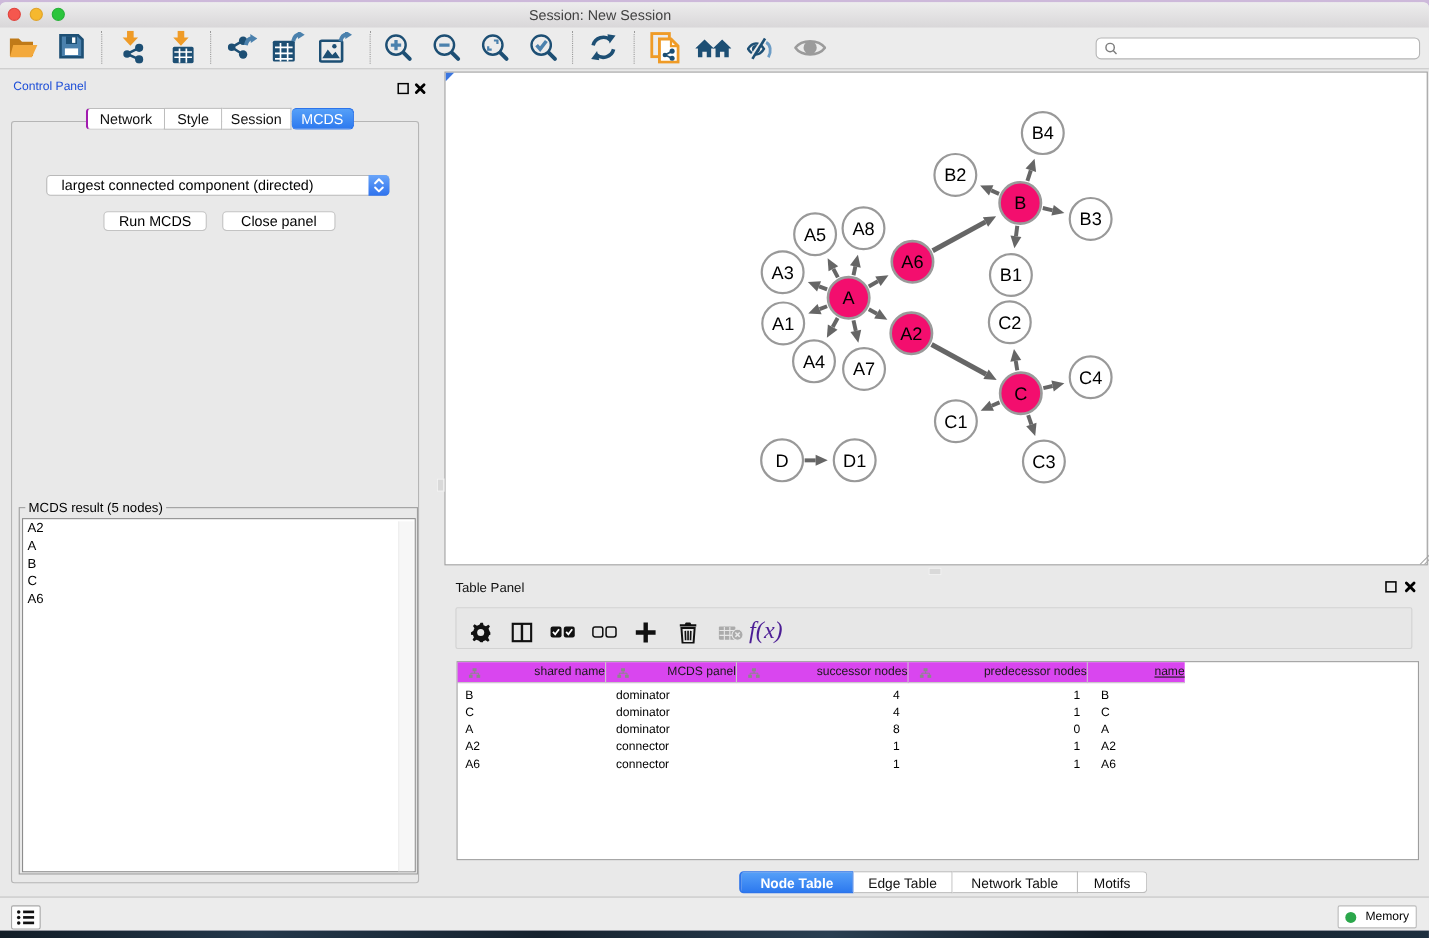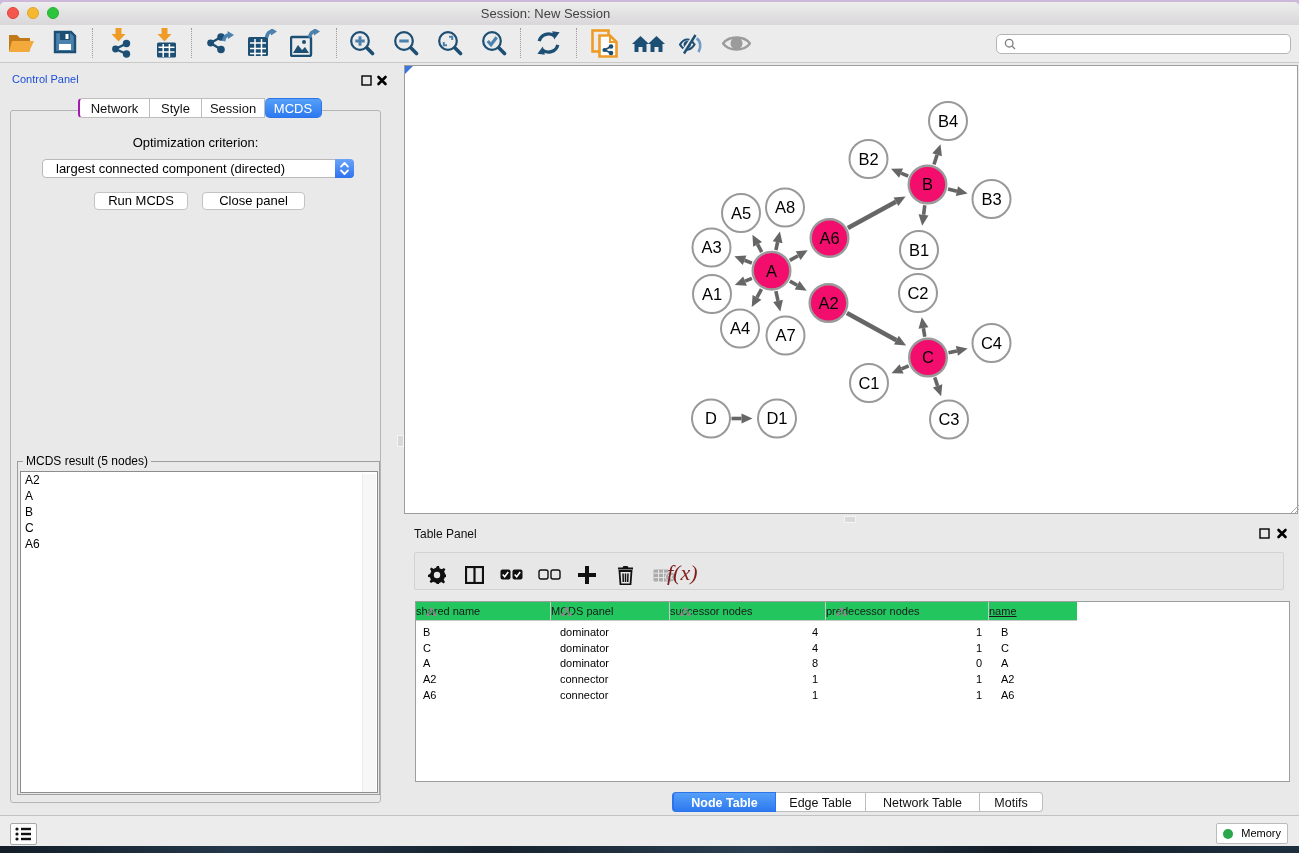--- a/index.html
+++ b/index.html
@@ -55,22 +55,22 @@
 #net-tb .t1{left:8px;top:5.5px;background:#f9645c;border:0.5px solid #e4534e;}
 #net-tb .t2{left:28px;top:5.5px;background:#fdbc40;border:0.5px solid #e8a931;}
 #net-tb .t3{left:48px;top:5.5px;background:#34c748;border:0.5px solid #2cb441;}
 #net-title{position:absolute;left:0;top:3px;width:892px;text-align:center;font-size:13px;color:#2a2a2a;}
 
 #tp-title{position:absolute;left:414px;top:464px;font-size:12px;color:#111;}
 #tp-toolbar{position:absolute;left:414px;top:489px;width:870px;height:38px;
  background:#e7e7e7;border:1px solid #d2d2d2;border-radius:2px;}
 #tp-table{position:absolute;left:415px;top:538px;width:875px;height:181px;background:#fff;
  border:1px solid #9e9e9e;}
-.th{position:absolute;top:0;height:19px;background:#22c55e;border-right:1px solid #c9c9c9;
- border-bottom:1px solid #c9c9c9;font-size:11px;color:#1a1a1a;text-align:left;line-height:19px;}
+.th{position:absolute;top:0;height:19px;background:#d946ef;border-right:1px solid #c9c9c9;
+ border-bottom:1px solid #c9c9c9;font-size:11px;color:#1a1a1a;text-align:right;line-height:19px;}
 .td{position:absolute;height:16px;font-size:11px;color:#000;line-height:16px;}
 .num{text-align:right;}
 #bt-tabs{position:absolute;left:672px;top:729px;display:flex;height:20px;}
 
 #status{position:absolute;left:0;top:813px;width:1299px;height:31px;background:#ececec;
  border-top:1px solid #c2c2c2;}
 #bottom-strip{position:absolute;left:0;top:844px;width:1299px;height:7px;
  background:linear-gradient(90deg,#121d27,#24384b 18%,#16222e 38%,#2a3f52 58%,#121c26 78%,#1d2f3f);}
 #mem{position:absolute;right:11px;top:7px;width:72px;height:21px;background:#fff;
  border:1px solid #bbb;border-radius:2px;font-size:11px;color:#000;line-height:19px;text-align:right;
@@ -214,21 +214,20 @@
   <rect x="1" y="1" width="9" height="9" fill="none" stroke="#000" stroke-width="1.4"></rect>
   <path d="M17.5 2 L24.5 9 M24.5 2 L17.5 9" stroke="#000" stroke-width="2.6" stroke-linecap="round"></path>
  </svg>
  <div class="tabs" style="left:78px;top:35px;">
   <div class="tab first" style="width:72px">Network</div>
   <div class="tab" style="width:52px">Style</div>
   <div class="tab" style="width:63px">Session</div>
   <div class="tab last sel" style="width:57px">MCDS</div>
  </div>
  <div id="cp-box"></div>
- <div id="opt-label">Optimization criterion:</div>
  <div id="combo">largest connected component (directed)
   <div class="step"><svg width="19" height="19" viewBox="0 0 19 19">
    <path d="M6 7.6 L9.5 4 L13 7.6" fill="none" stroke="#fff" stroke-width="1.8" stroke-linecap="round" stroke-linejoin="round"></path>
    <path d="M6 11.4 L9.5 15 L13 11.4" fill="none" stroke="#fff" stroke-width="1.8" stroke-linecap="round" stroke-linejoin="round"></path>
           </svg>
   </div>
  </div>
  <div class="btn" style="left:94px;top:129px;width:94px;">Run MCDS</div>
  <div class="btn" style="left:202px;top:129px;width:103px;">Close panel</div>
  <div id="fieldset">
@@ -373,21 +372,21 @@
           <rect x="0.5" y="0.5" width="15" height="12" rx="1" fill="#ababab"></rect>
           <g stroke="#e7e7e7" stroke-width="1">
             <line x1="5.5" y1="1" x2="5.5" y2="13"></line>
             <line x1="10.5" y1="1" x2="10.5" y2="13"></line>
             <line x1="1" y1="4.2" x2="15" y2="4.2"></line>
             <line x1="1" y1="8.6" x2="15" y2="8.6"></line>
           </g>
           <circle cx="17.5" cy="8" r="5" fill="#ababab" stroke="#e7e7e7" stroke-width="1"></circle>
           <path d="M15.5 6 L19.5 10 M19.5 6 L15.5 10" stroke="#e7e7e7" stroke-width="1.4"></path>
         </svg>
-<div class="abs" style="left:252px;top:7px;font-family:'Liberation Serif',serif;font-style:italic;font-size:22px;color:#7f1d1d;">f(x)</div>
+<div class="abs" style="left:266px;top:7px;font-family:'Liberation Serif',serif;font-style:italic;font-size:22px;color:#4c1d95;">f(x)</div>
 </div>
  <div id="tp-table">
   <div class="th" style="left:0;width:135px;">shared name</div>
   <div class="th" style="left:135px;width:119px;">MCDS panel</div>
   <div class="th" style="left:254px;width:156px;">successor nodes</div>
   <div class="th" style="left:410px;width:163px;">predecessor nodes</div>
   <div class="th" style="left:573px;width:88px;border-right:none;text-decoration:underline;">name</div>
   <svg class="abs" style="left:10px;top:5px" width="11" height="10" viewBox="0 0 11 10">
           <rect x="3.6" y="0.5" width="3.6" height="2.8" fill="#8a8a8a"></rect>
           <rect x="0.2" y="6.4" width="3.4" height="2.8" fill="#8a8a8a"></rect>

